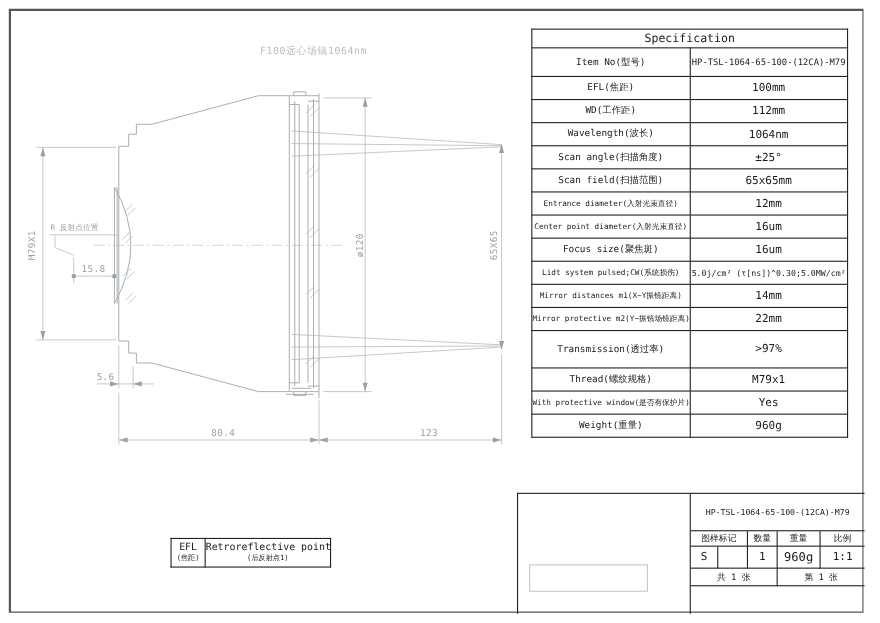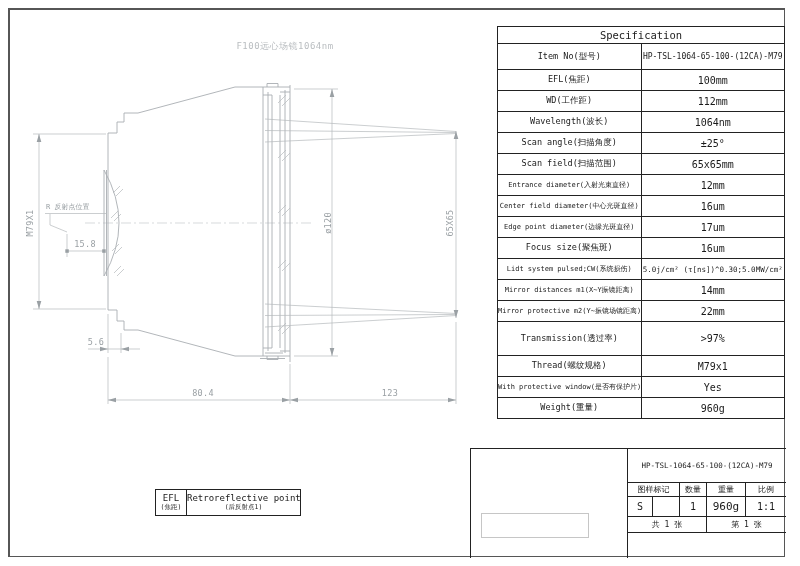--- a/index.html
+++ b/index.html
@@ -12,21 +12,21 @@
   .cad-thin{stroke:#b4b9bc;stroke-width:0.7;fill:none;}
   .cad-fill{fill:#9aa0a4;}
   .dimtext{fill:#9aa0a4;font-size:8.5px;letter-spacing:0.3px;}
   .dimtext-sm{fill:#9aa0a4;font-size:7px;}
   .title-gray{fill:#b9bdc0;font-size:9px;letter-spacing:0.5px;}
   .centerline{stroke:#c6cacd;stroke-width:0.7;stroke-dasharray:10 3 2 3;fill:none;}
 
   table{border-collapse:collapse;table-layout:fixed;}
   td{border:1px solid #222;text-align:center;vertical-align:middle;padding:0;
      overflow:hidden;white-space:nowrap;}
-  .spec{position:absolute;left:497px;top:26px;width:288px;}
+  .spec{position:absolute;left:483px;top:26px;width:288px;}
   .spec .c1{width:139px;}
   .spec .c2{width:148px;}
   .spec-title{font-size:10.5px;height:16px;}
   .lab{font-size:8.5px;}
   .lab-sm{font-size:7px;}
   .val{font-size:10px;}
   .val-md{font-size:8px;}
   .val-sm{font-size:7.5px;}
 
   .efl{position:absolute;left:155px;top:489px;width:144px;}
@@ -182,26 +182,22 @@
         </tr>
     <tr style="height:21px">
           <td class="lab">Scan field(扫描范围)</td>
           <td class="val">65x65mm</td>
         </tr>
     <tr style="height:21px">
           <td class="lab-sm">Entrance diameter(入射光束直径)</td>
           <td class="val">12mm</td>
         </tr>
     <tr style="height:21px">
-          <td class="lab-sm">Center field diameter(中心光斑直径)</td>
+          <td class="lab-sm">Center point diameter(入射光束直径)</td>
           <td class="val">16um</td>
-        </tr>
-    <tr style="height:21px">
-          <td class="lab-sm">Edge point diameter(边缘光斑直径)</td>
-          <td class="val">17um</td>
         </tr>
     <tr style="height:21px">
           <td class="lab">Focus size(聚焦斑)</td>
           <td class="val">16um</td>
         </tr>
     <tr style="height:21px">
           <td class="lab-sm">Lidt system pulsed;CW(系统损伤)</td>
           <td class="val-sm">5.0j/cm² (τ[ns])^0.30;5.0MW/cm²</td>
         </tr>
     <tr style="height:21px">

